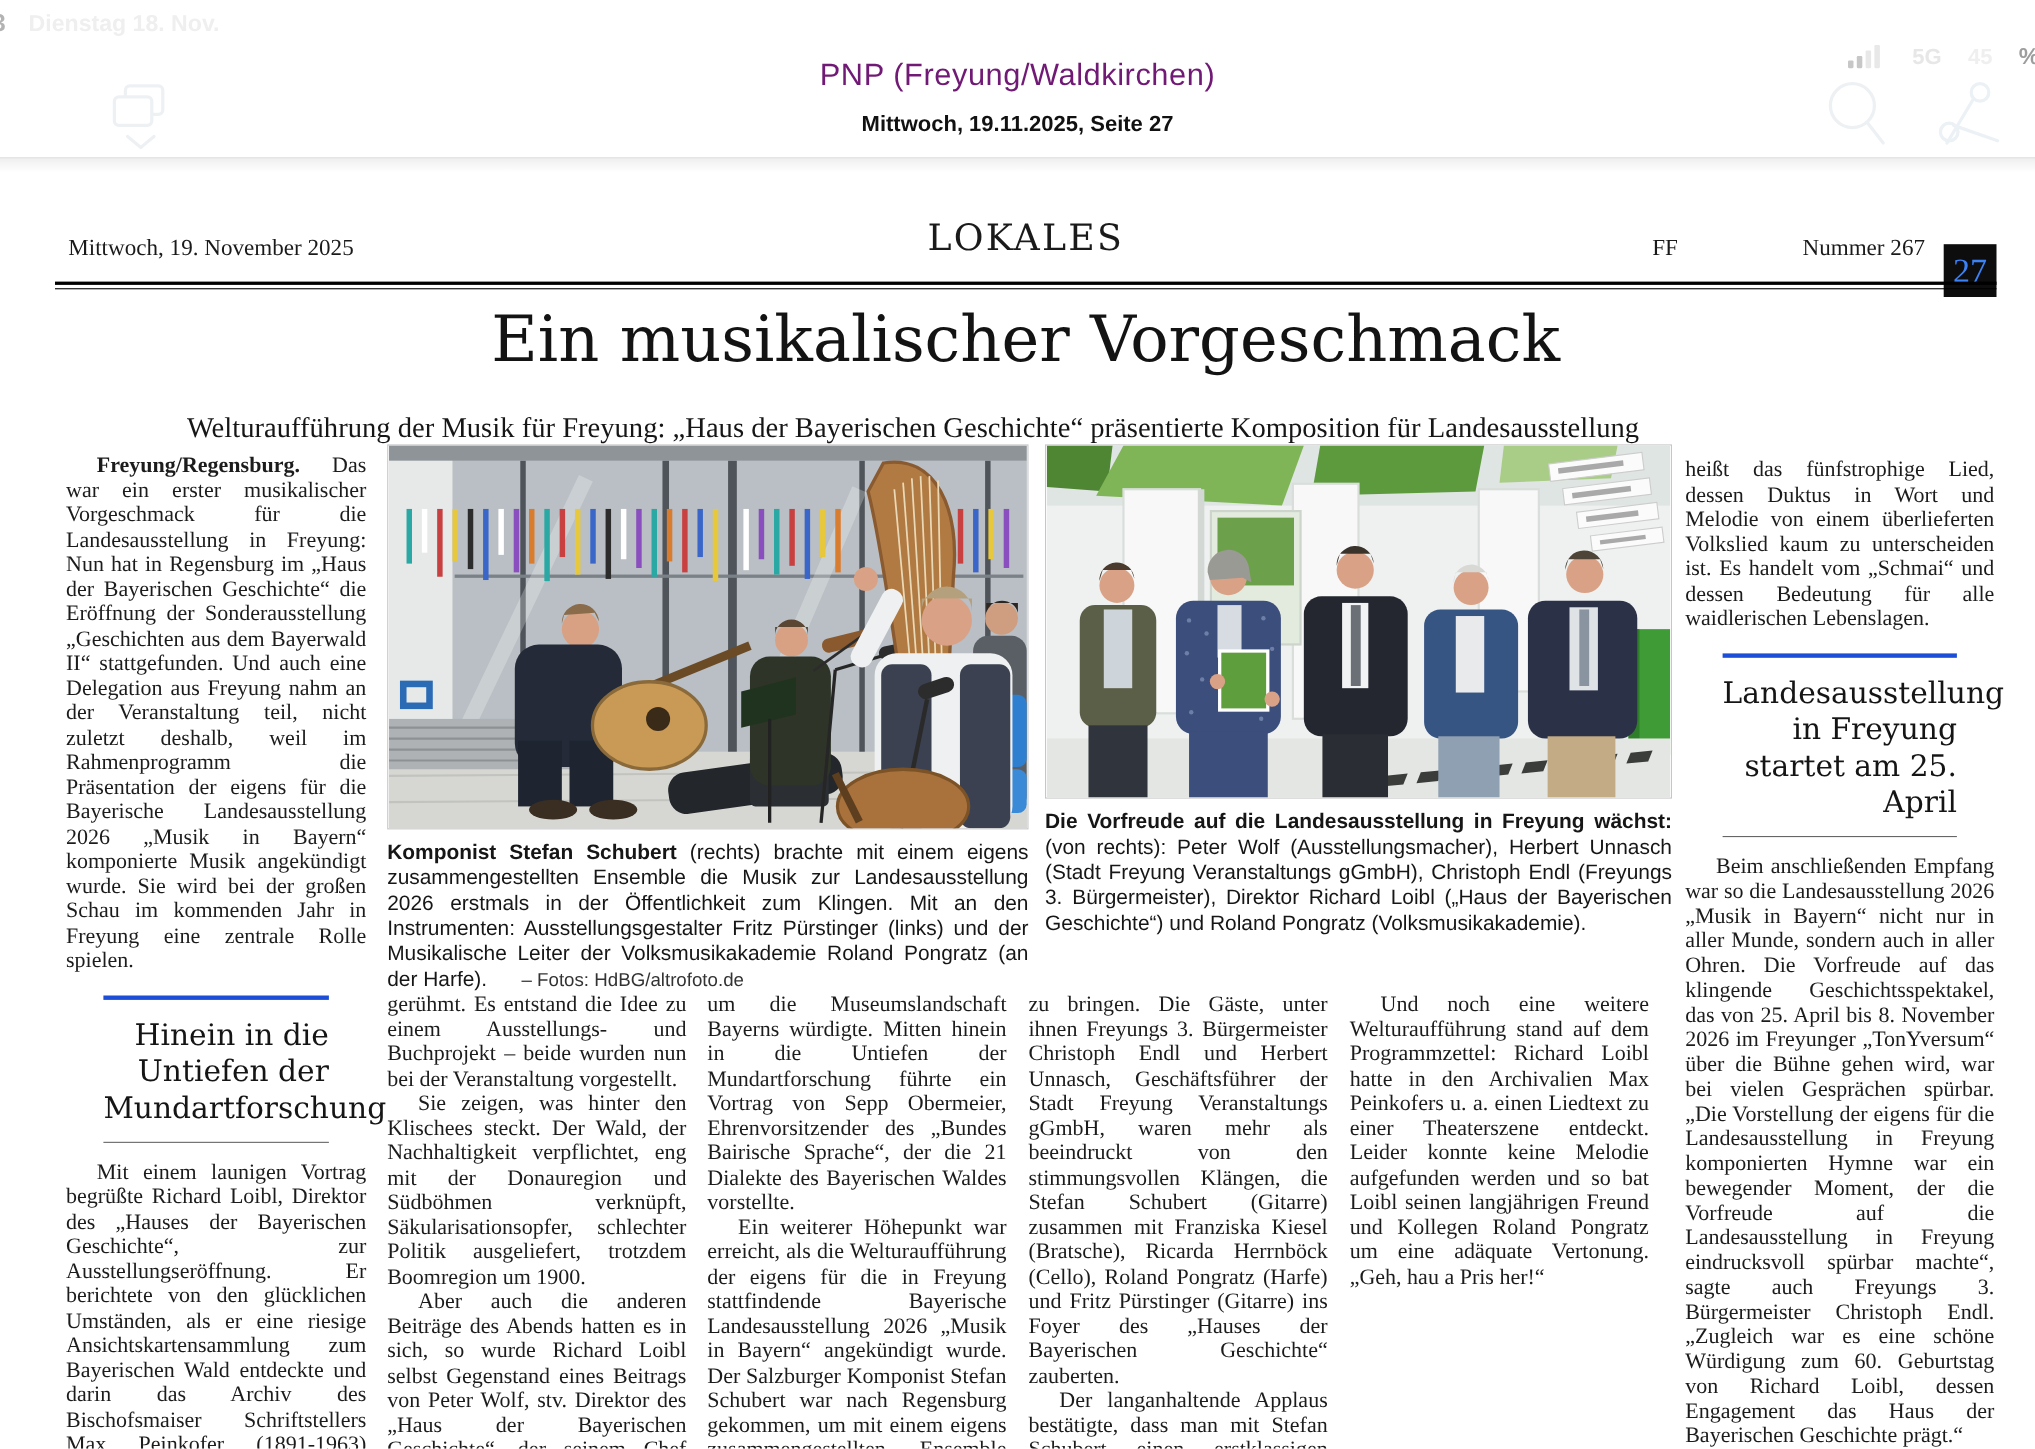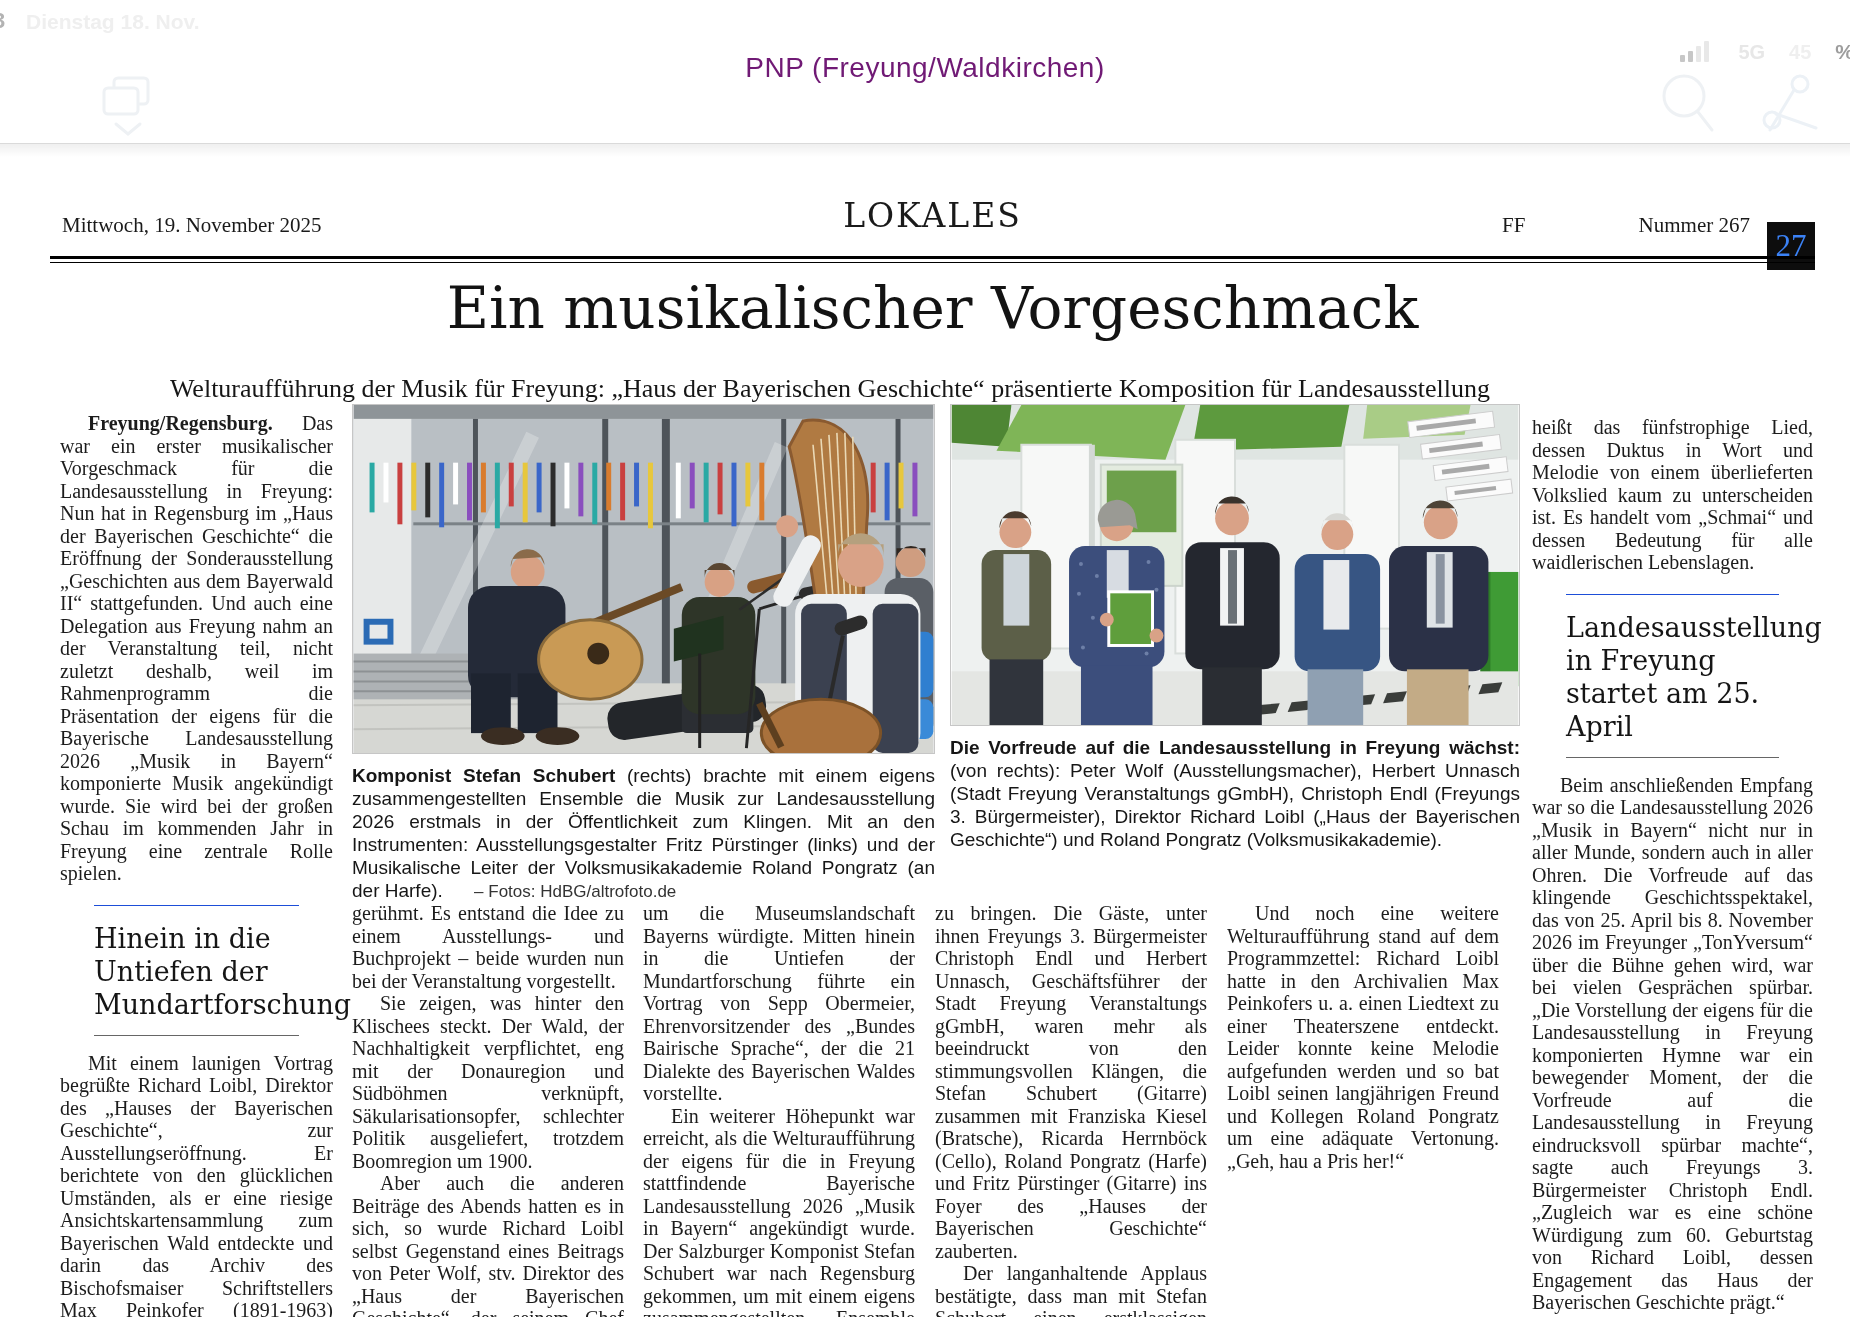--- a/index.html
+++ b/index.html
@@ -51,22 +51,22 @@
   .ind { text-indent:28px; }
   .dateline { font-weight:bold; }
   .col1 { left:10px;   top:232px; width:273px; height:880px; }
   .col2 { left:302px;  top:722px; width:272px; height:400px; }
   .col3 { left:593px;  top:722px; width:272px; height:400px; }
   .col4 { left:885px;  top:722px; width:272px; height:400px; }
   .col5 { left:1177px; top:722px; width:272px; height:400px; }
   .col6 { left:1482px; top:236px; width:281px; height:1085px; }
 
   .crosshead { margin:20px 34px 16px 34px; padding:16px 0 14px 0;
-               border-top:1px solid #1d4ed8; border-bottom:1px solid #666;
-               text-align:left; text-indent:0;
+               border-top:4px solid #1d4ed8; border-bottom:1px solid #666;
+               text-align:right; text-indent:0;
                font-family:"DejaVu Serif","Liberation Serif",serif; font-size:27px; line-height:33px; color:#151515; }
 
   
   figure { position:absolute; }
   .photo1 { left:302px; top:224px; width:583px; }
   .photo2 { left:900px; top:224px; width:570px; }
   .photo-frame { display:block; border:1px solid #c6c6c6; }
   figcaption { margin-top:10px; font-family:"Liberation Sans",sans-serif; font-size:19px;
                line-height:23px; text-align:justify; color:#161616; }
   figcaption b { font-weight:bold; }
@@ -88,20 +88,21 @@
         <rect x="24" y="0" width="5" height="21" rx="1" fill="#e8e8e8"></rect>
       </svg>
       <span class="sb-net">5G</span>
       <span class="sb-batt">45</span>
       <span class="sb-pct">%</span>
     </span>
   </div>
 
   <div class="app-header">
     <div class="app-title">PNP (Freyung/Waldkirchen)</div>
+    <div class="app-sub">Mittwoch, 19.11.2025, Seite 27</div>
   </div>
 
   <svg class="hdr-icon" style="left:100px; top:76px;" width="62" height="60" viewBox="0 0 62 60">
     <rect x="14" y="2" width="34" height="26" rx="4" fill="none" stroke="#eef1f4" stroke-width="3"></rect>
     <rect x="4" y="12" width="34" height="26" rx="4" fill="#ffffff" stroke="#eef1f4" stroke-width="3"></rect>
     <polyline points="16,48 28,58 40,48" fill="none" stroke="#eef1f4" stroke-width="3" stroke-linecap="round"></polyline>
   </svg>
   <svg class="hdr-icon" style="left:1660px; top:72px;" width="56" height="62" viewBox="0 0 56 62">
     <circle cx="24" cy="24" r="20" fill="none" stroke="#eef1f4" stroke-width="3"></circle>
     <line x1="38" y1="40" x2="52" y2="58" stroke="#eef1f4" stroke-width="3" stroke-linecap="round"></line>

